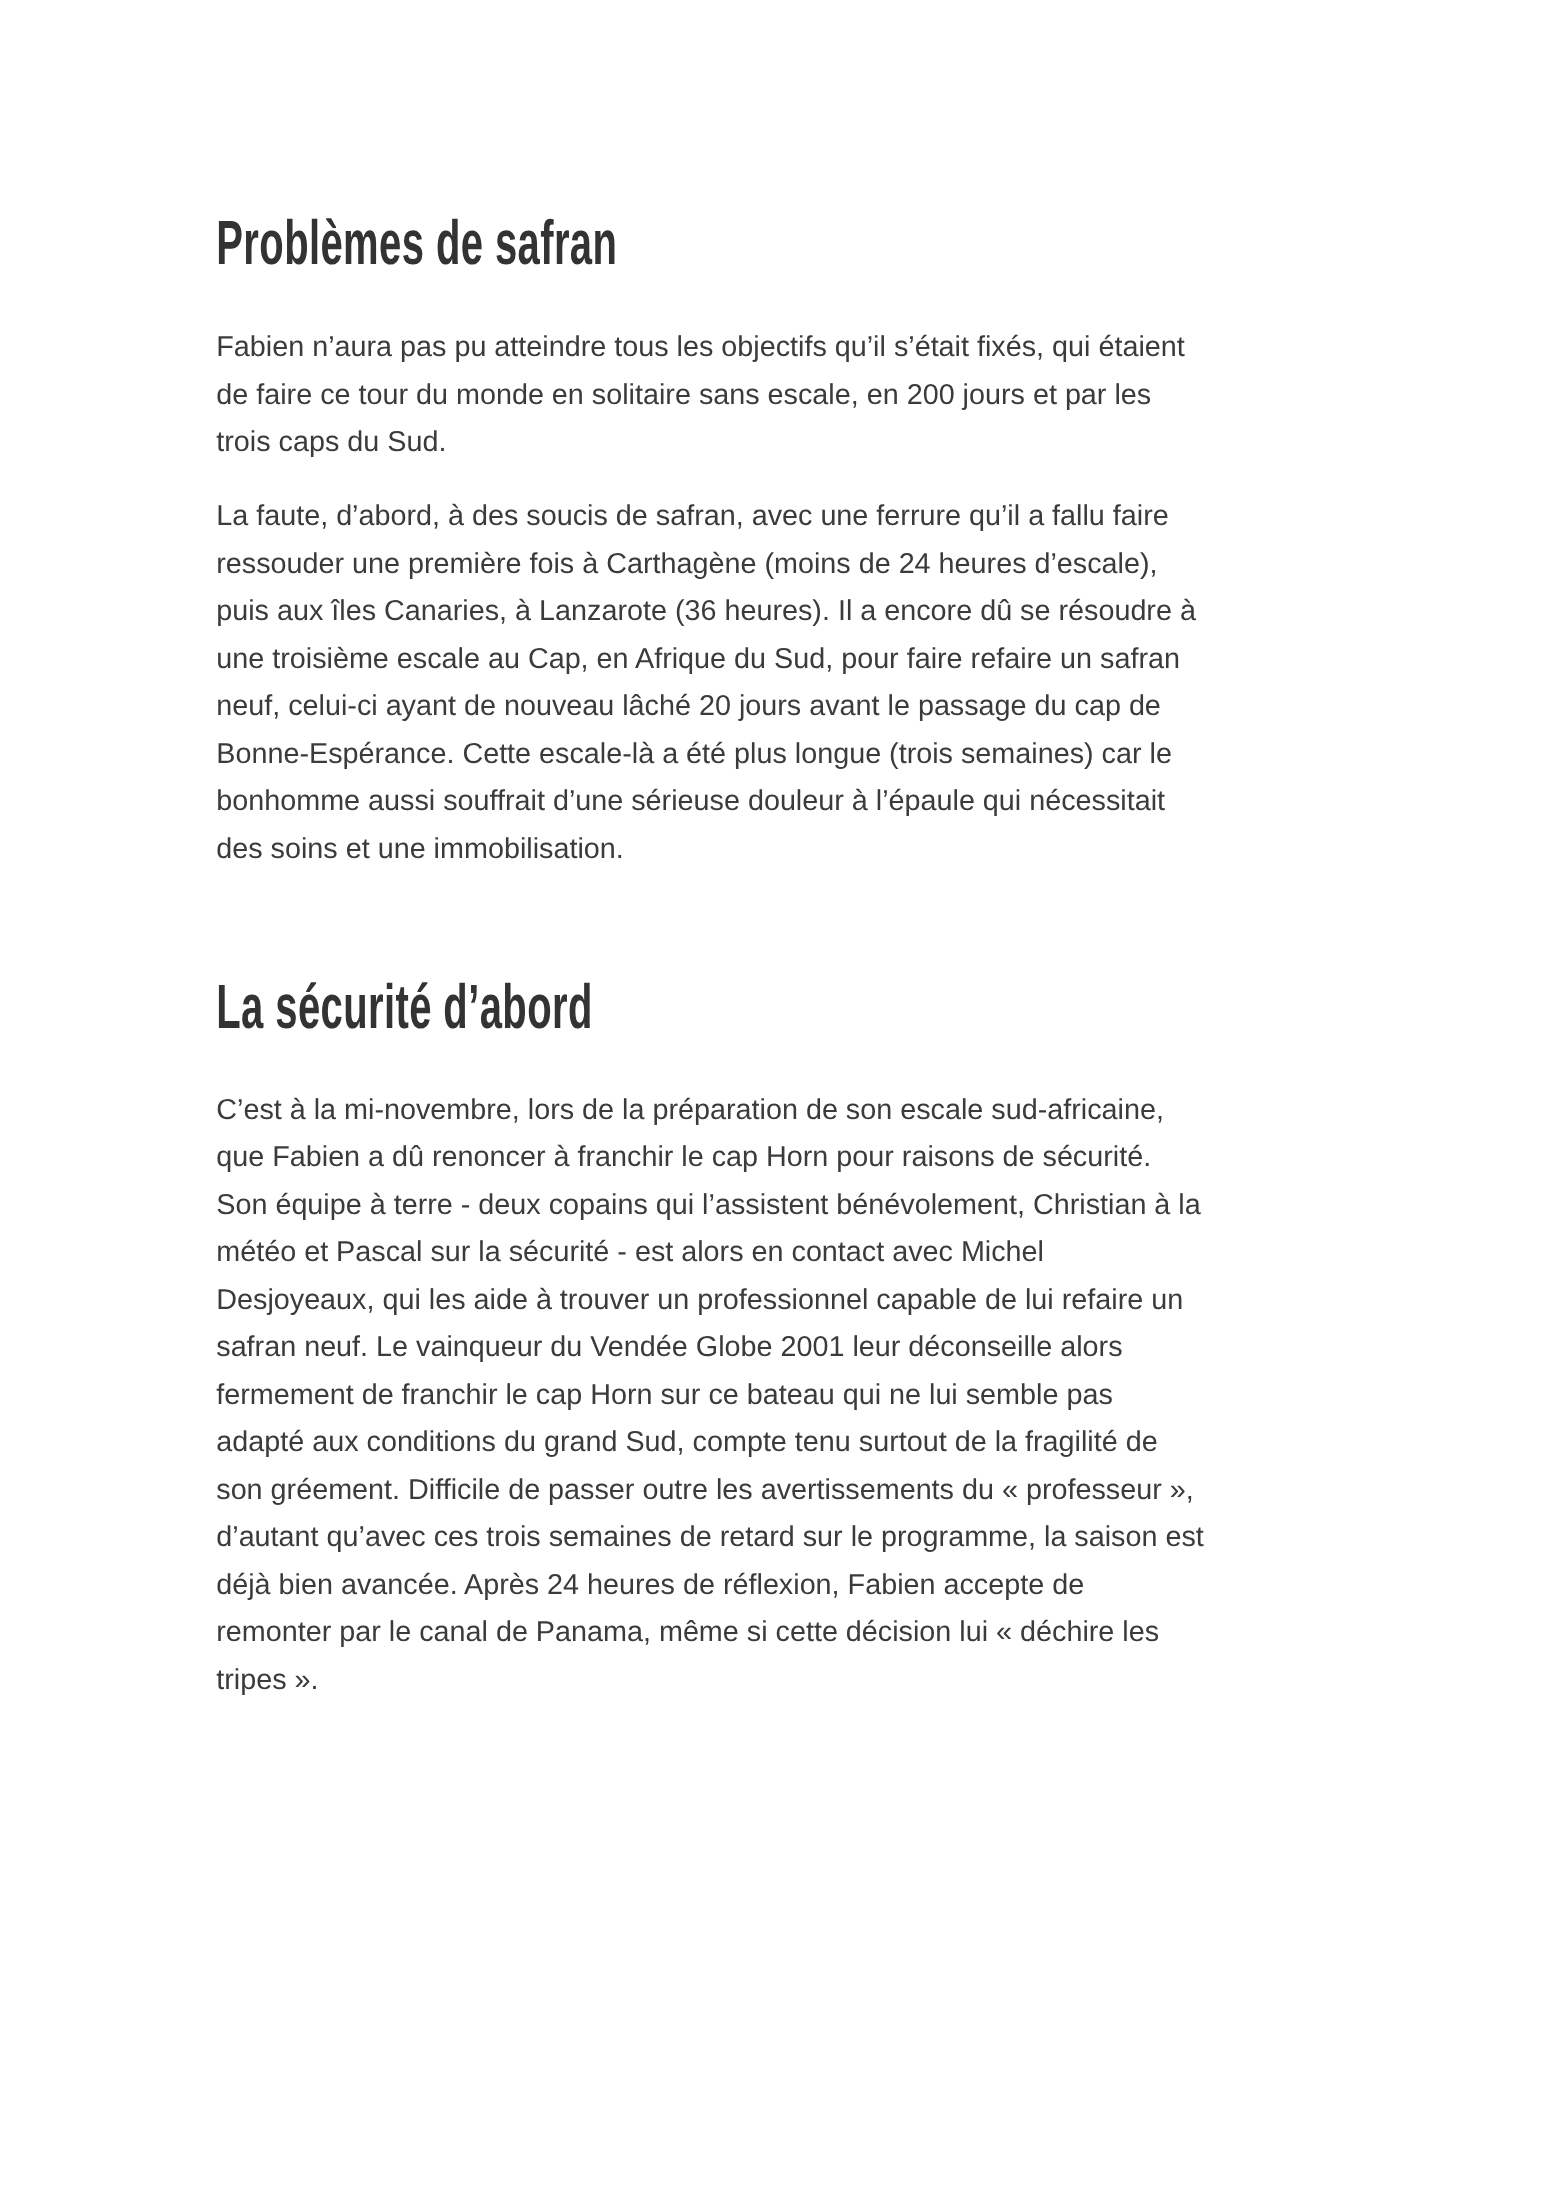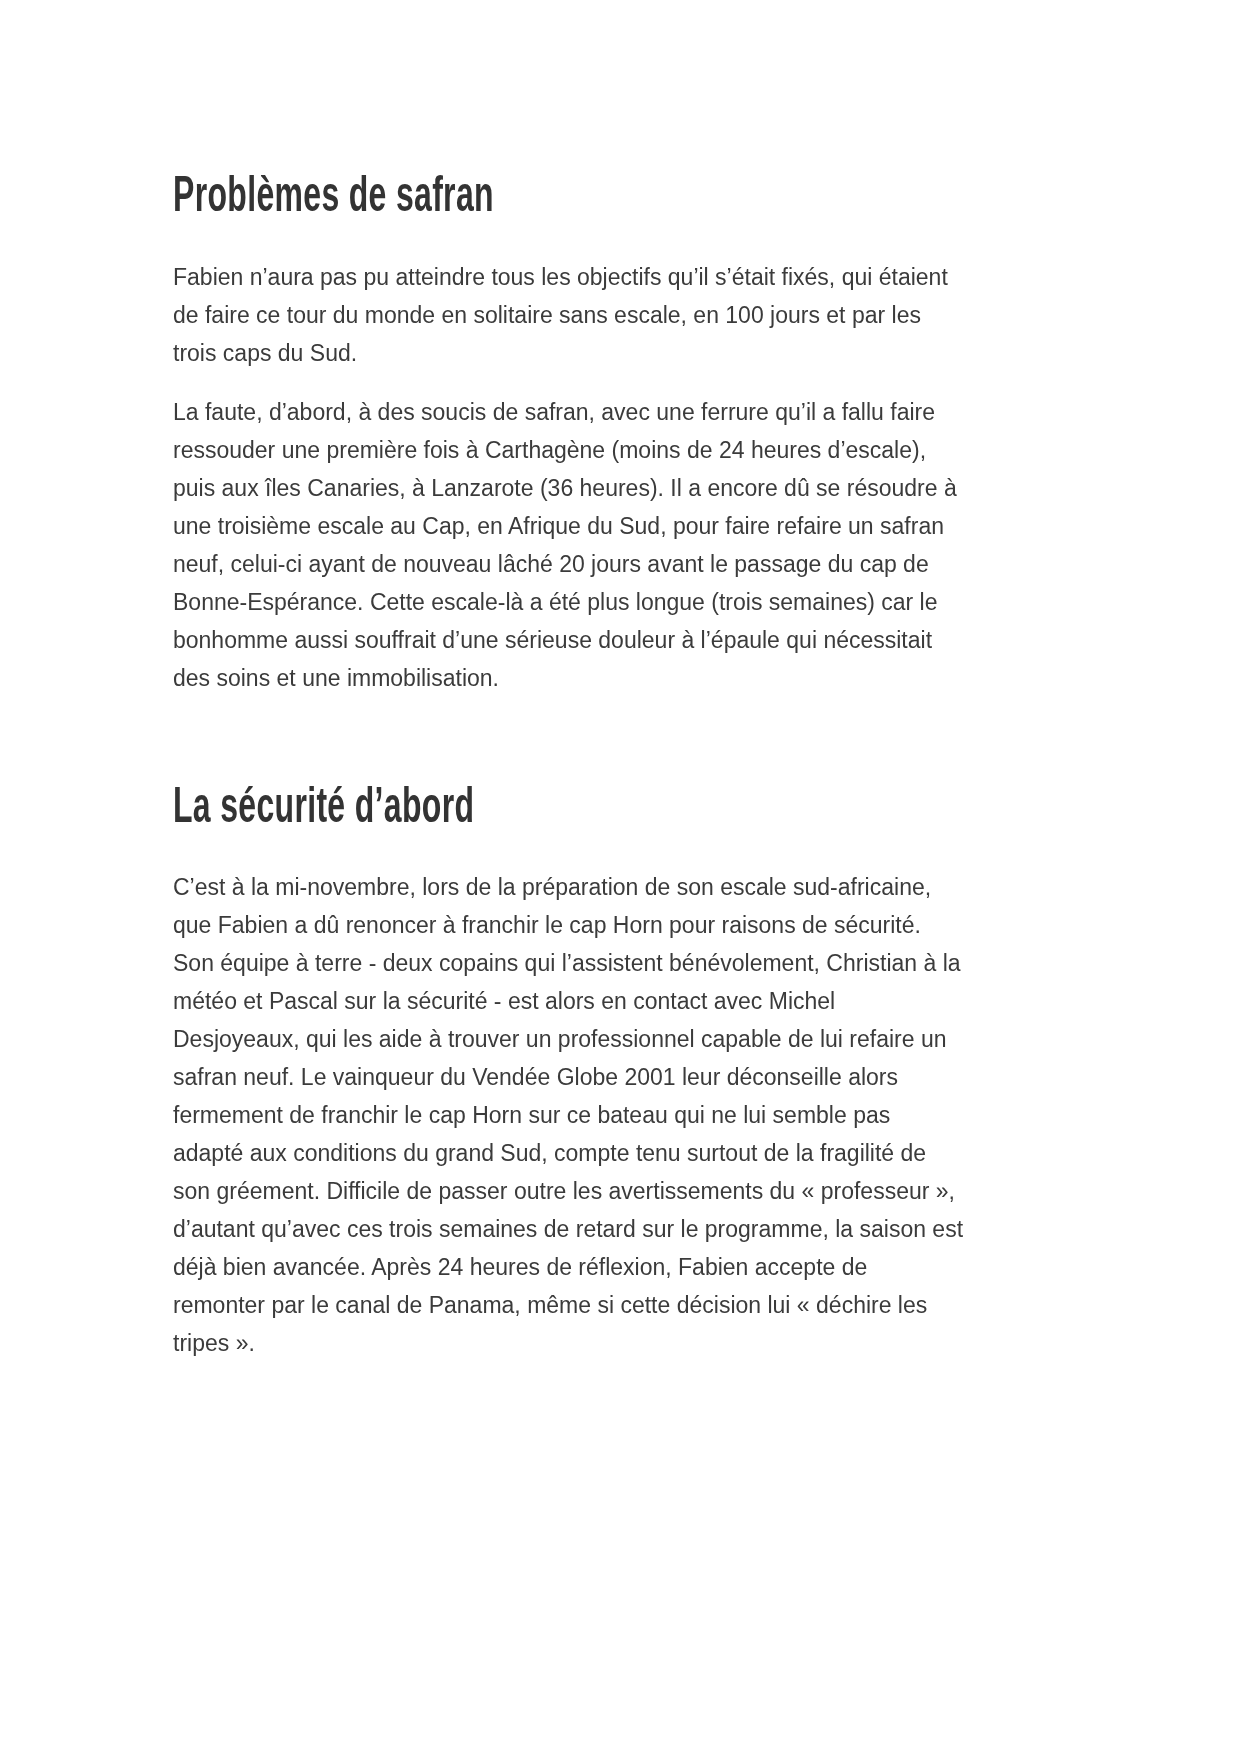--- a/index.html
+++ b/index.html
@@ -53,21 +53,21 @@
 </style>
 </head>
 <body>
 
 <main class="doc-page">
   <div class="doc-body">
 
     <section class="section">
       <h1 class="section-heading"><span class="condense">Problèmes de safran</span></h1>
       <p class="doc-paragraph">Fabien n’aura pas pu atteindre tous les objectifs qu’il s’était fixés, qui étaient
-de faire ce tour du monde en solitaire sans escale, en 100 jours et par les
+de faire ce tour du monde en solitaire sans escale, en 200 jours et par les
 trois caps du Sud.</p>
       <p class="doc-paragraph">La faute, d’abord, à des soucis de safran, avec une ferrure qu’il a fallu faire
 ressouder une première fois à Carthagène (moins de 24 heures d’escale),
 puis aux îles Canaries, à Lanzarote (36 heures). Il a encore dû se résoudre à
 une troisième escale au Cap, en Afrique du Sud, pour faire refaire un safran
 neuf, celui-ci ayant de nouveau lâché 20 jours avant le passage du cap de
 Bonne-Espérance. Cette escale-là a été plus longue (trois semaines) car le
 bonhomme aussi souffrait d’une sérieuse douleur à l’épaule qui nécessitait
 des soins et une immobilisation.</p>
     </section>

